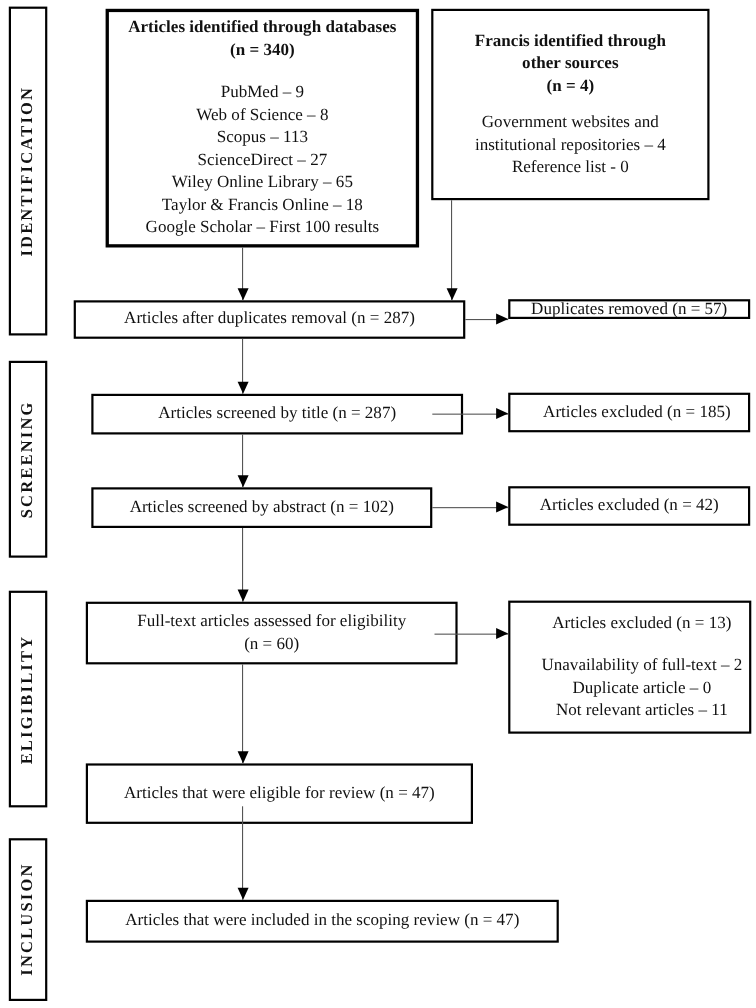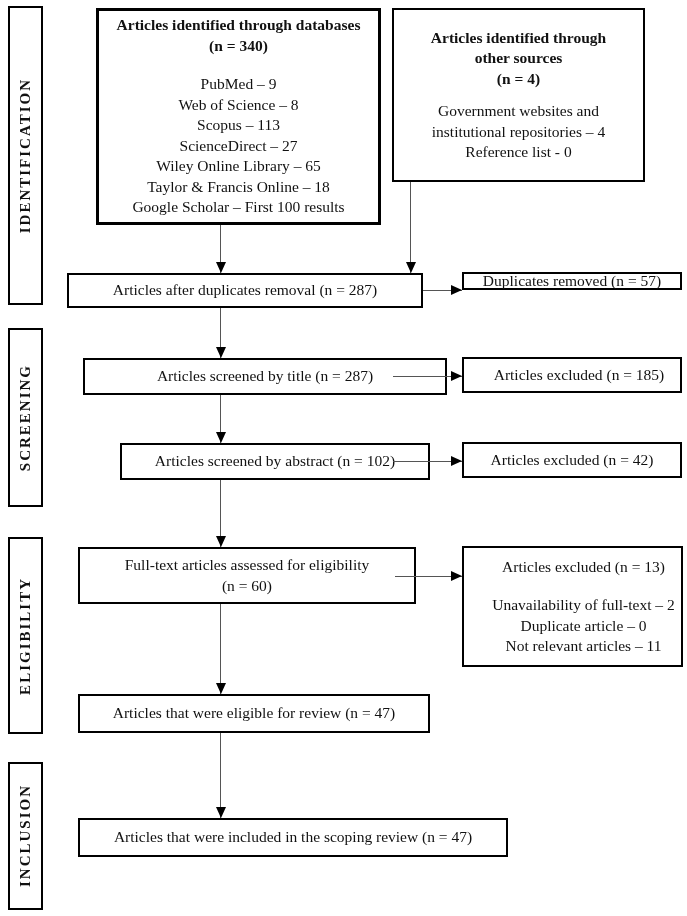--- a/index.html
+++ b/index.html
@@ -64,63 +64,63 @@
     <div>PubMed – 9</div>
     <div>Web of Science – 8</div>
     <div>Scopus – 113</div>
     <div>ScienceDirect – 27</div>
     <div>Wiley Online Library – 65</div>
     <div>Taylor &amp; Francis Online – 18</div>
     <div>Google Scholar – First 100 results</div>
   </div>
 
   <div class="box" style="left:392px; top:8px; width:253px; height:174px;">
-    <div class="bold">Articles identified through</div>
+    <div class="bold">Francis identified through</div>
     <div class="bold">other sources</div>
     <div class="bold">(n = 4)</div>
     <div class="gap-sm"></div>
     <div>Government websites and</div>
     <div>institutional repositories – 4</div>
     <div>Reference list - 0</div>
   </div>
 
   <div class="box" style="left:67px; top:273px; width:356px; height:35px;justify-content:center;">
     <div>Articles after duplicates removal (n = 287)</div>
   </div>
   <div class="box" style="left:462px; top:272px; width:220px; height:18px;">
     <div>Duplicates removed (n = 57)</div>
   </div>
 
-  <div class="box" style="left:83px; top:358px; width:364px; height:37px;">
+  <div class="box" style="left:83px; top:358px; width:338px; height:37px;">
     <div>Articles screened by title (n = 287)</div>
   </div>
   <div class="box" style="left:462px; top:357px; width:220px; height:36px;padding-left:14px;">
     <div>Articles excluded (n = 185)</div>
   </div>
 
-  <div class="box" style="left:83px; top:443px; width:310px; height:37px;margin-left:37px;">
+  <div class="box" style="left:83px; top:443px; width:310px; height:37px;">
     <div>Articles screened by abstract (n = 102)</div>
   </div>
   <div class="box" style="left:462px; top:442px; width:220px; height:36px;">
     <div>Articles excluded (n = 42)</div>
   </div>
 
   <div class="box" style="left:78px; top:547px; width:338px; height:57px;">
     <div>Full-text articles assessed for eligibility</div>
     <div>(n = 60)</div>
   </div>
   <div class="box" style="left:462px; top:546px; width:221px; height:121px;padding-left:22px;">
     <div>Articles excluded (n = 13)</div>
     <div class="gap-lg"></div>
     <div>Unavailability of full-text – 2</div>
     <div>Duplicate article – 0</div>
     <div>Not relevant articles – 11</div>
   </div>
 
-  <div class="box" style="left:78px; top:694px; width:352px; height:39px;">
+  <div class="box" style="left:78px; top:694px; width:352px; height:55px;">
     <div>Articles that were eligible for review (n = 47)</div>
   </div>
 
   <div class="box" style="left:78px; top:818px; width:430px; height:39px;">
     <div>Articles that were included in the scoping review (n = 47)</div>
   </div>
 
   <div class="v-arrow" style="left:220px; top:225px; height:48px;"></div>
   <div class="v-arrow" style="left:410px; top:182px; height:91px;"></div>
   <div class="v-arrow" style="left:220px; top:308px; height:50px;"></div>

